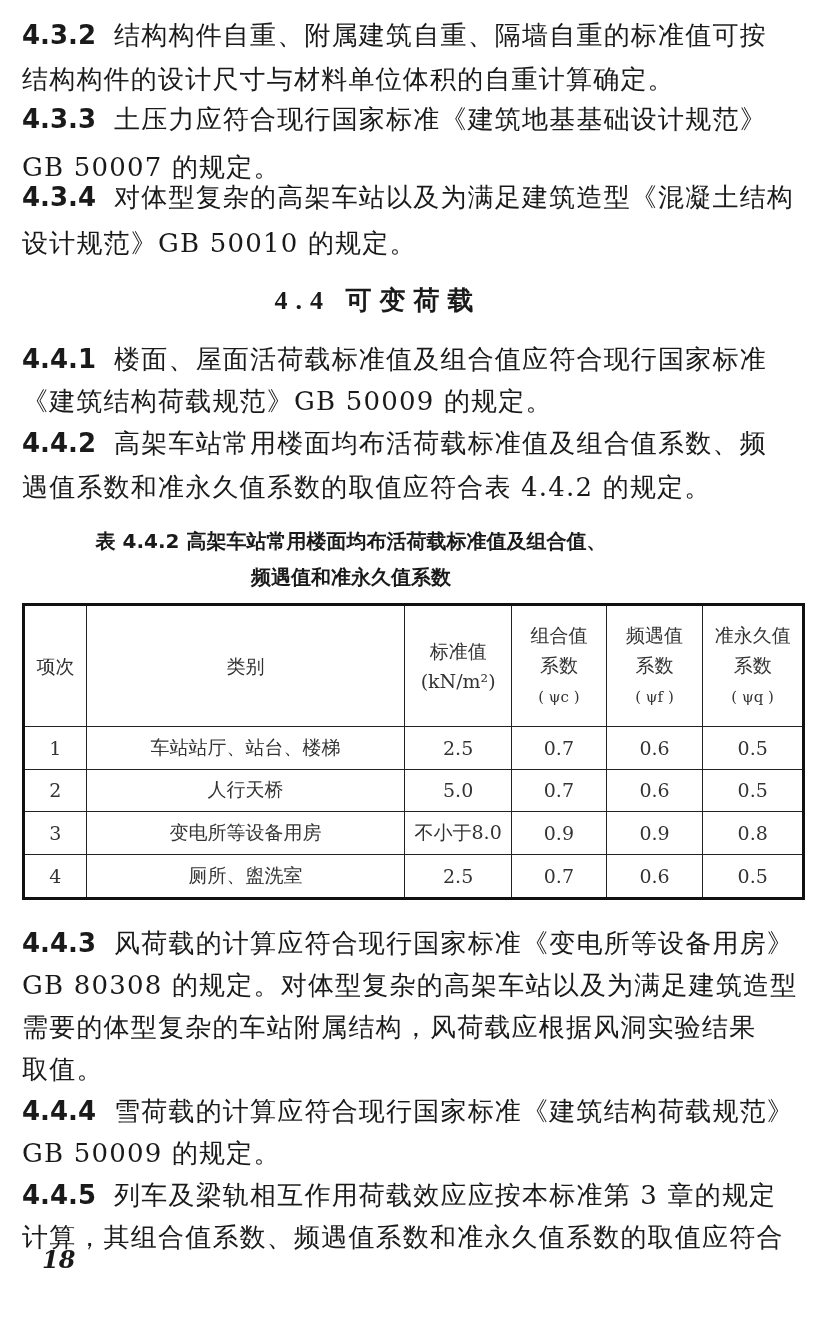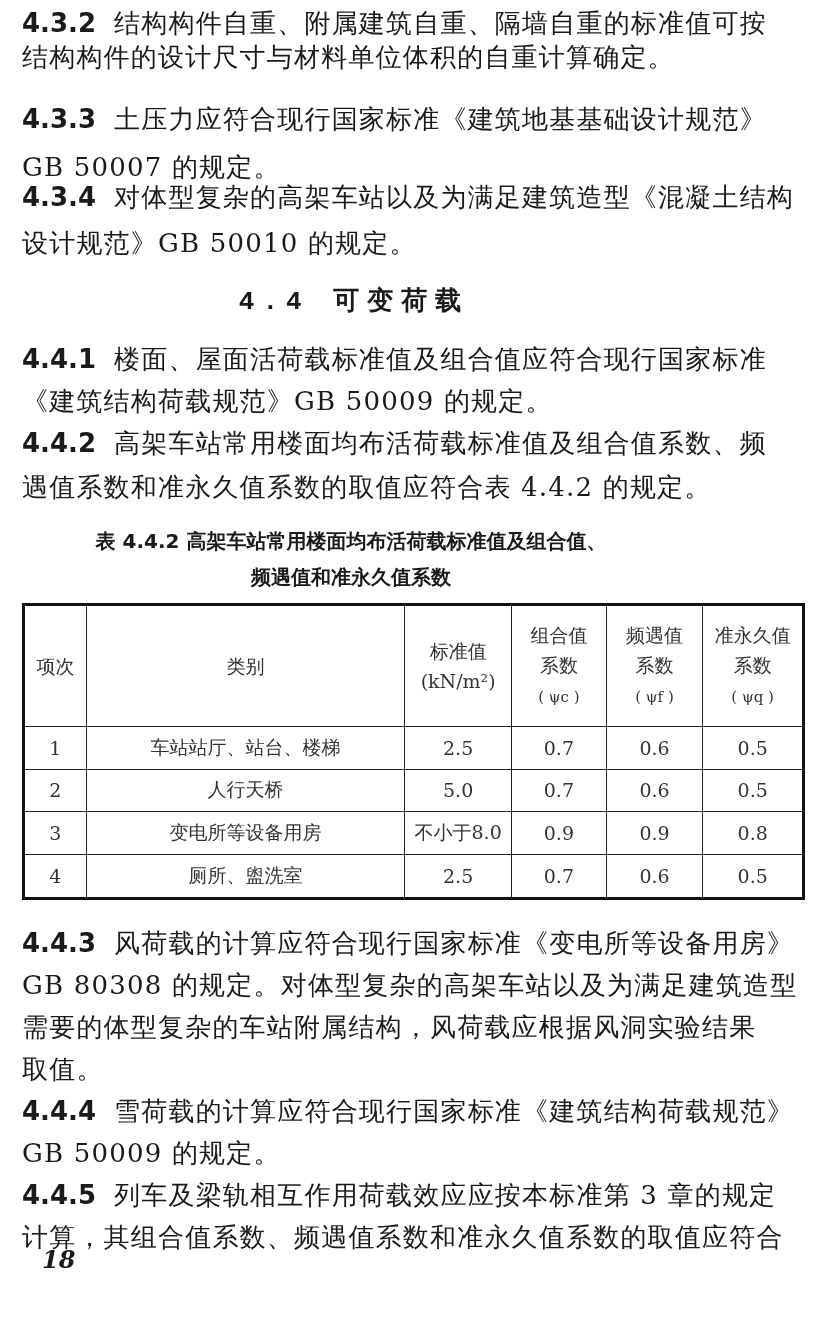--- a/index.html
+++ b/index.html
@@ -1,34 +1,34 @@
 <!DOCTYPE html>
 <html><head>
 <meta charset="utf-8">
 <style>
   html,body{margin:0;padding:0;background:#fff;}
   body{width:821px;height:1323px;position:relative;overflow:hidden;
     font-family:"DejaVu Serif","Liberation Serif",serif;color:#1a1a1a;}
   .line{position:absolute;left:22px;white-space:nowrap;font-size:26px;line-height:30px;letter-spacing:1.2px;}
   .num{font-family:"DejaVu Sans","Liberation Sans",sans-serif;font-weight:bold;letter-spacing:0;margin-right:18px;}
   .sec{position:absolute;top:283px;left:0;width:708px;text-align:center;font-size:26px;font-weight:bold;
-    font-family:Liberation Mono, monospace;letter-spacing:8px;}
+    font-family:Liberation Serif, serif;letter-spacing:8px;padding-left:24px;}
   .cap{position:absolute;left:0;width:702px;text-align:center;font-size:20px;font-weight:bold;
     font-family:"DejaVu Sans","Liberation Sans",sans-serif;}
   table{position:absolute;left:22px;top:603px;width:783px;height:297px;border-collapse:collapse;
     border:3px solid #111;font-size:19px;}
   td,th{border:1px solid #222;text-align:center;padding:0;font-weight:normal;color:#333;}
   th{line-height:30px;}
   .pg{position:absolute;left:42px;top:1245px;font-style:italic;font-size:24px;font-weight:bold;}
 </style>
 </head>
 <body>
 
-<div class="line" style="top:8px"><span class="num">4.3.2</span><span>结构构件自重、附属建筑自重、隔墙自重的标准值可按</span></div>
-<div class="line" style="top:42px">结构构件的设计尺寸与材料单位体积的自重计算确定。</div>
+<div class="line" style="top:20px"><span class="num">4.3.2</span><span>结构构件自重、附属建筑自重、隔墙自重的标准值可按</span></div>
+<div class="line" style="top:64px">结构构件的设计尺寸与材料单位体积的自重计算确定。</div>
 
 <div class="line" style="top:104px"><span class="num">4.3.3</span><span>土压力应符合现行国家标准《建筑地基基础设计规范》</span></div>
 <div class="line" style="top:152px">GB 50007 的规定。</div>
 
 <div class="line" style="top:182px"><span class="num">4.3.4</span><span>对体型复杂的高架车站以及为满足建筑造型《混凝土结构</span></div>
 <div class="line" style="top:228px">设计规范》GB 50010 的规定。</div>
 
 <div class="sec">4.4  可变荷载</div>
 
 <div class="line" style="top:344px"><span class="num">4.4.1</span><span>楼面、屋面活荷载标准值及组合值应符合现行国家标准</span></div>

